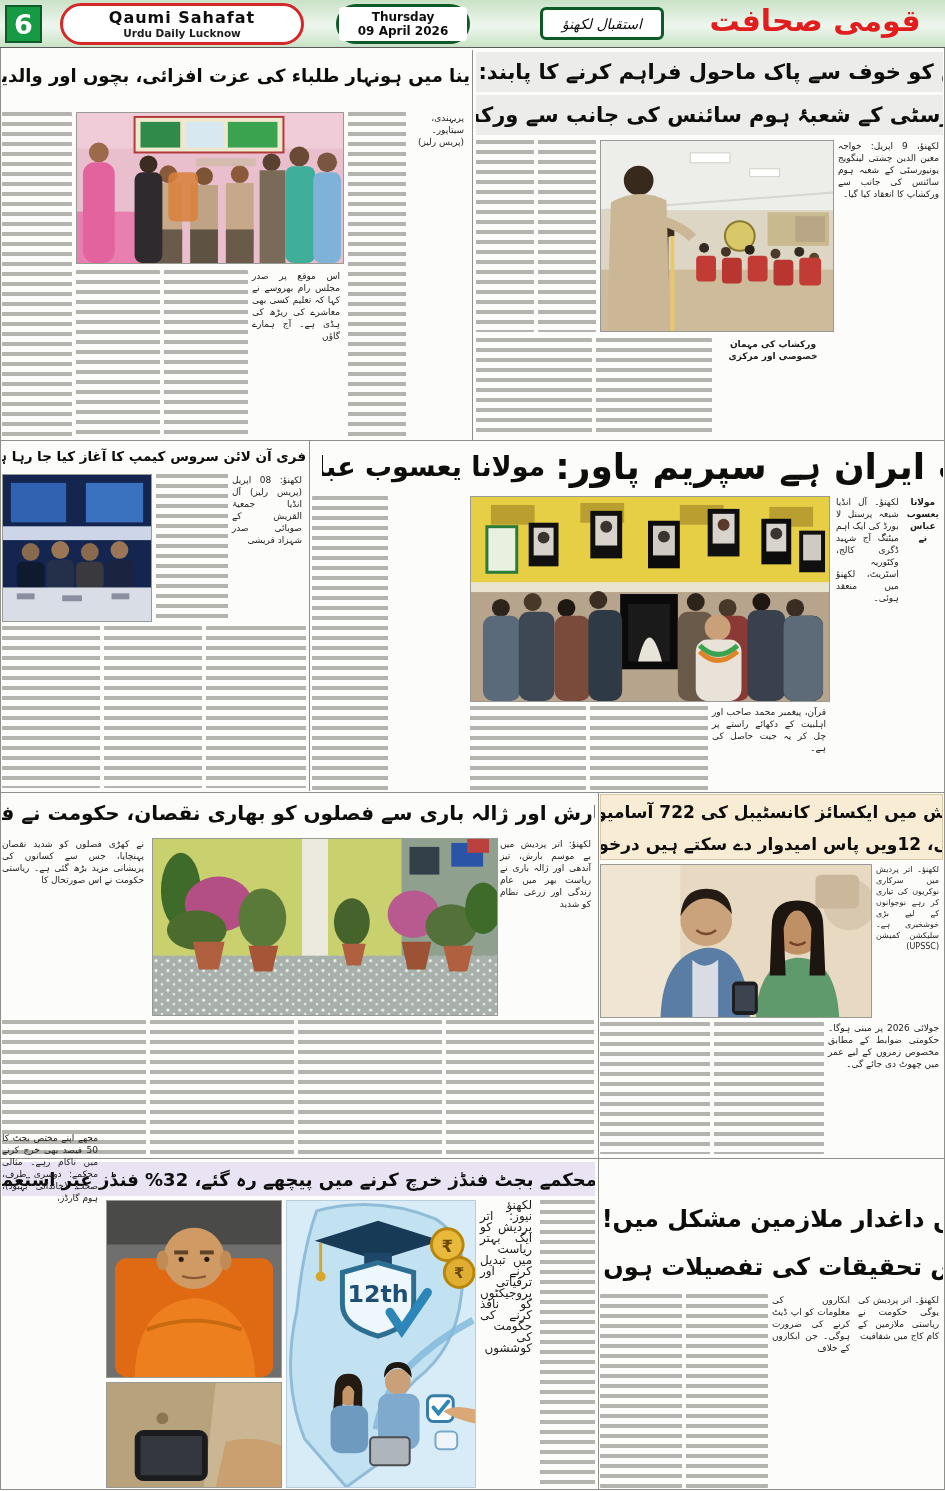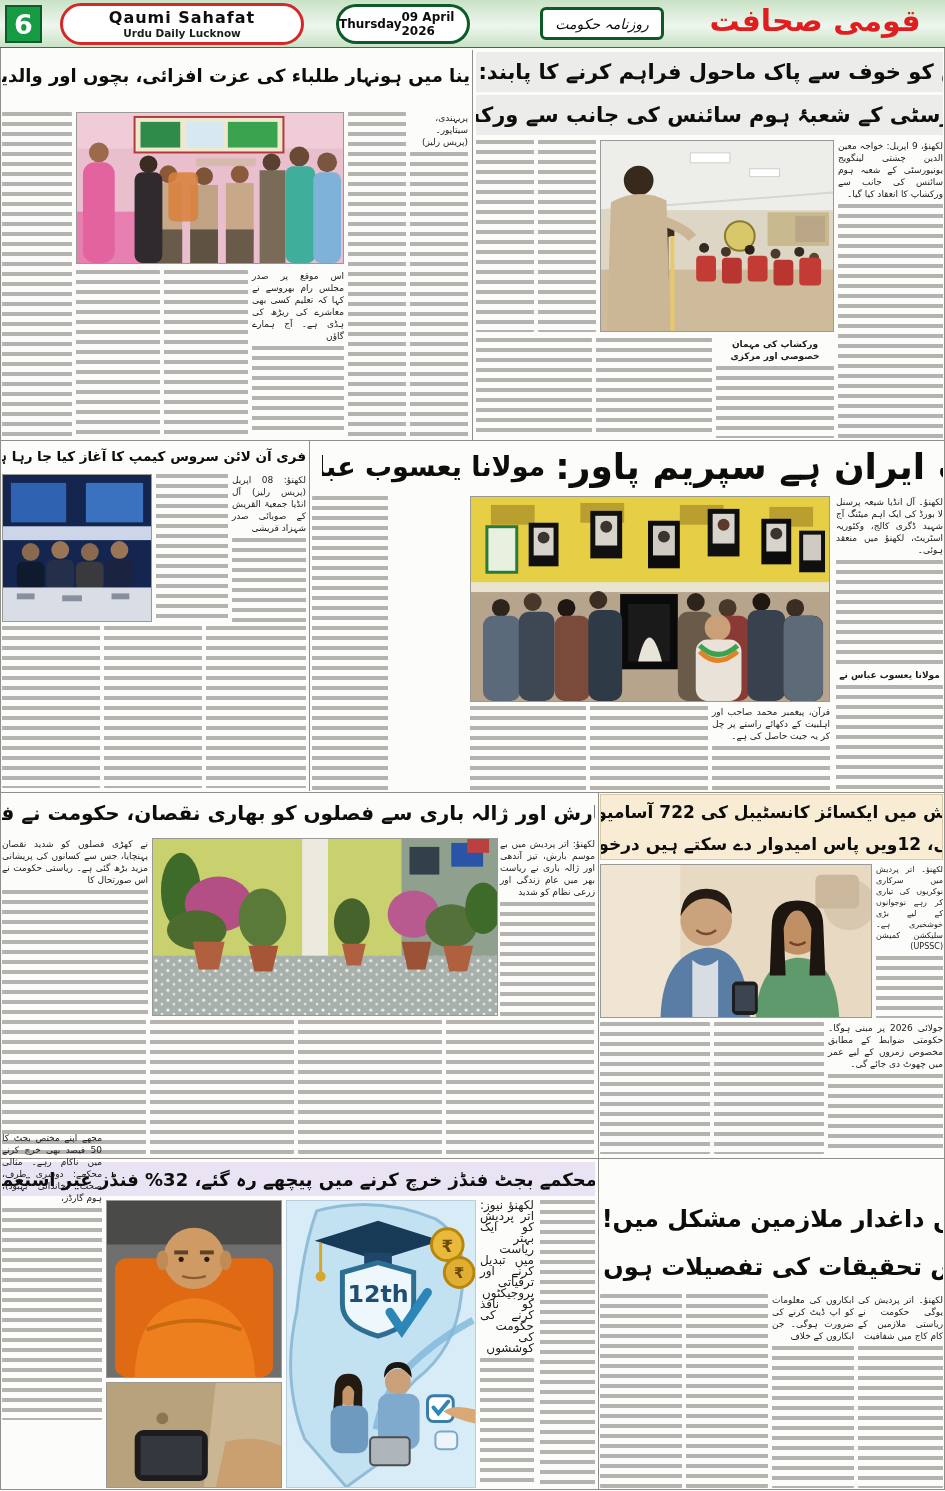--- a/index.html
+++ b/index.html
@@ -15,34 +15,34 @@
   .pageno { position:absolute; left:5px; top:5px; width:37px; height:38px; background:#169b44;
             border:2px solid #0c5c27; color:#fff; font-weight:bold; font-size:27px;
             display:flex; align-items:center; justify-content:center; }
   .mast { position:absolute; left:60px; top:3px; width:244px; height:42px; background:#fff;
           border:3px solid #d62828; border-radius:21px; display:flex; flex-direction:column;
           align-items:center; justify-content:center; line-height:1; }
   .mast .t { font-weight:bold; font-size:16px; letter-spacing:1px; color:#0d0d0d; }
   .mast .s { font-weight:bold; font-size:10.5px; color:#1c1c1c; margin-top:2px; }
   .datebox { position:absolute; left:336px; top:4px; width:134px; height:40px; background:#0e5a26;
              border-radius:20px; padding:3px; display:flex; }
-  .datebox .in { flex:1; background:#fff; border-radius:17px; display:flex; flex-direction:row;
+  .datebox .in { flex:1; background:#fff; border-radius:4px; display:flex; flex-direction:column;
                  align-items:center; justify-content:center; font-weight:bold; font-size:12px;
                  color:#0d0d0d; line-height:1.2; }
   .edition { position:absolute; left:540px; top:7px; width:124px; height:33px; background:#fff;
              border:3px solid #0e5a26; border-radius:6px; display:flex; align-items:center;
              justify-content:center; font-size:14px; font-style:italic; color:#0d0d0d; direction:rtl; }
   .mast-urdu { position:absolute; left:690px; top:0; width:250px; height:40px; display:flex;
                align-items:center; justify-content:center; color:#e11d1d; font-weight:bold;
                font-size:30px; direction:rtl; }
   
   .uhl { position:absolute; direction:rtl; font-weight:bold; color:#0d0d0c; text-align:center;
          white-space:nowrap; overflow:hidden; display:flex; align-items:center; justify-content:center; }
   
-  .col { position:absolute; display:flex; flex-direction:column; gap:4px; }
+  .col { position:absolute; display:flex; flex-direction:row; gap:4px; }
   .snip { direction:rtl; font-size:9px; line-height:12px; color:#1d1c19; text-align:justify; }
   .snip.b { font-weight:bold; text-align:center; }
   .fx { flex:1; min-height:8px; opacity:.5; border-radius:1px;
         background:repeating-linear-gradient(180deg,#6e6a60 0px,#6e6a60 4px,transparent 4px,transparent 10px); }
   
   .photo { position:absolute; border:1px solid #9a9a94; overflow:hidden; background:#ddd; }
   .photo svg { display:block; width:100%; height:100%; }
 </style>
 </head>
 <body>
@@ -54,21 +54,21 @@
     <div class="mast">
       <div class="t">Qaumi Sahafat</div>
       <div class="s">Urdu Daily Lucknow</div>
     </div>
     <div class="datebox">
       <div class="in">
         <span>Thursday</span>
         <span>09 April 2026</span>
       </div>
     </div>
-    <div class="edition">روزنامہ حکومت</div>
+    <div class="edition">استقبال لکھنؤ</div>
     <div class="mast-urdu">قومی صحافت</div>
   </div>
 
   <div class="hline" style="left:0;top:440px;width:945px;height:1px"></div>
   <div class="hline" style="left:0;top:792px;width:945px;height:1px"></div>
   <div class="hline" style="left:0;top:1158px;width:945px;height:1px"></div>
   <div class="hline" style="left:0;top:1489px;width:945px;height:1px"></div>
   <div class="vline" style="left:472px;top:50px;width:1px;height:390px"></div>
   <div class="vline" style="left:309px;top:441px;width:1px;height:350px"></div>
   <div class="vline" style="left:598px;top:793px;width:1px;height:696px"></div>

